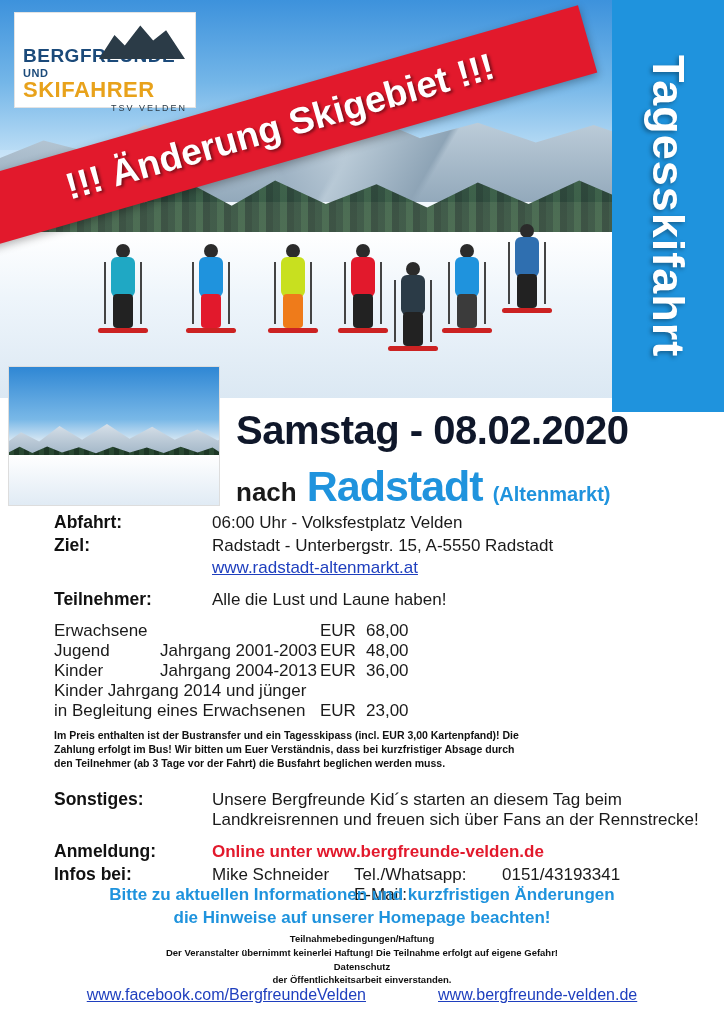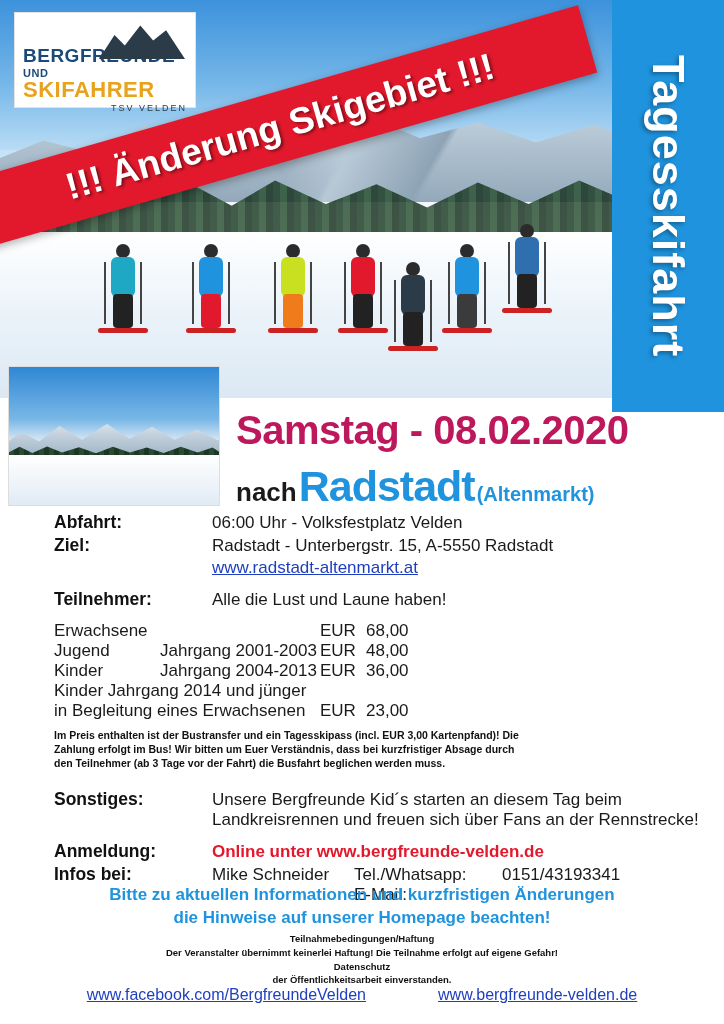--- a/index.html
+++ b/index.html
@@ -113,26 +113,26 @@
   }
   .photo2 .trees {
     position: absolute; left: 0; top: 78px; width: 212px; height: 18px;
     background: repeating-linear-gradient(90deg, #2a4a33 0 5px, #1d3726 5px 10px);
     clip-path: polygon(0 40%, 5% 10%, 11% 44%, 18% 8%, 25% 42%, 33% 12%, 41% 46%, 49% 10%, 57% 42%, 65% 14%, 73% 44%, 81% 10%, 89% 42%, 96% 14%, 100% 44%, 100% 100%, 0 100%);
   }
 
   
   .date-line {
     position: absolute; left: 236px; top: 408px; width: 480px;
-    font-size: 40px; font-weight: bold; color: #be185d;
+    font-size: 40px; font-weight: bold; color: #0f172a;
     letter-spacing: -0.5px; white-space: nowrap;
   }
   .dest-line {
     position: absolute; left: 236px; top: 462px; width: 484px;
-    display: flex; align-items: baseline; gap: 2px;
+    display: flex; align-items: baseline; gap: 10px;
   }
   .dest-nach { font-size: 26px; font-weight: bold; color: #1a1a1a; }
   .dest-city { font-size: 43px; font-weight: bold; color: #1f93dd; letter-spacing: -1px; }
   .dest-sub  { font-size: 20px; font-weight: bold; color: #1f93dd; }
 
   
   .info { position: absolute; left: 54px; top: 512px; width: 646px; }
   .row { display: flex; align-items: baseline; margin-bottom: 2px; }
   .lbl { width: 158px; flex: 0 0 158px; font-size: 17.5px; font-weight: bold; color: #111; }
   .val { font-size: 17px; color: #1a1a1a; }

